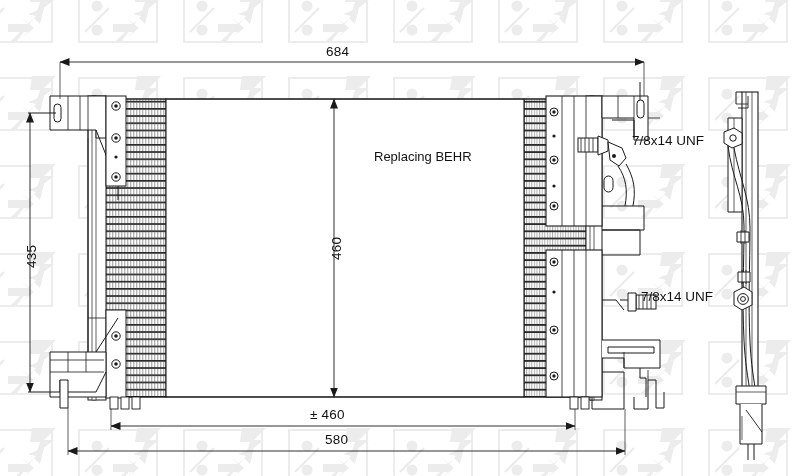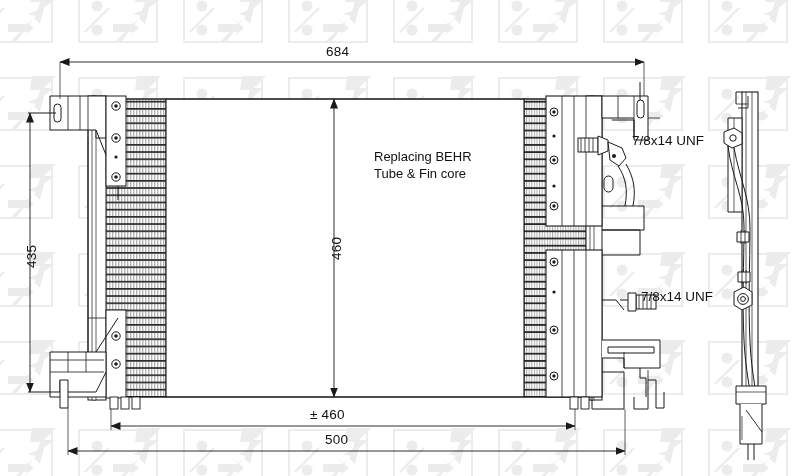--- a/index.html
+++ b/index.html
@@ -646,22 +646,21 @@
   </svg>
 
   <div class="lbl dim-lbl" style="left:326px;top:44px;">684</div>
 
   <div class="lbl dim-lbl rot" style="left:24px;top:268px;">435</div>
 
   <div class="lbl dim-lbl rot" style="left:329px;top:260px;">460</div>
 
   <div class="lbl dim-lbl" style="left:310px;top:407px;">± 460</div>
 
-  <div class="lbl dim-lbl" style="left:325px;top:432px;">500</div>
+  <div class="lbl dim-lbl" style="left:325px;top:432px;">580</div>
 
   <div class="lbl note-lbl" style="left:374px;top:148px;">Replacing BEHR</div>
-  <div class="lbl note-lbl" style="left:374px;top:165px;">Tube &amp; Fin core</div>
 
   <div class="lbl thread-lbl" style="left:632px;top:133px;">7/8x14 UNF</div>
 
   <div class="lbl thread-lbl" style="left:641px;top:289px;">7/8x14 UNF</div>
 
 </div>
 
 </body></html>

